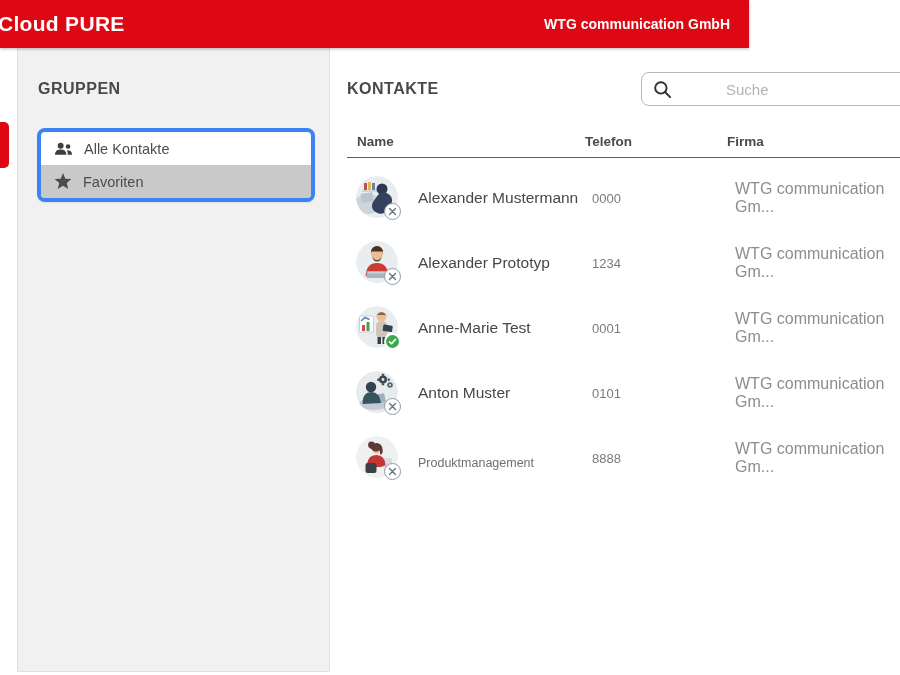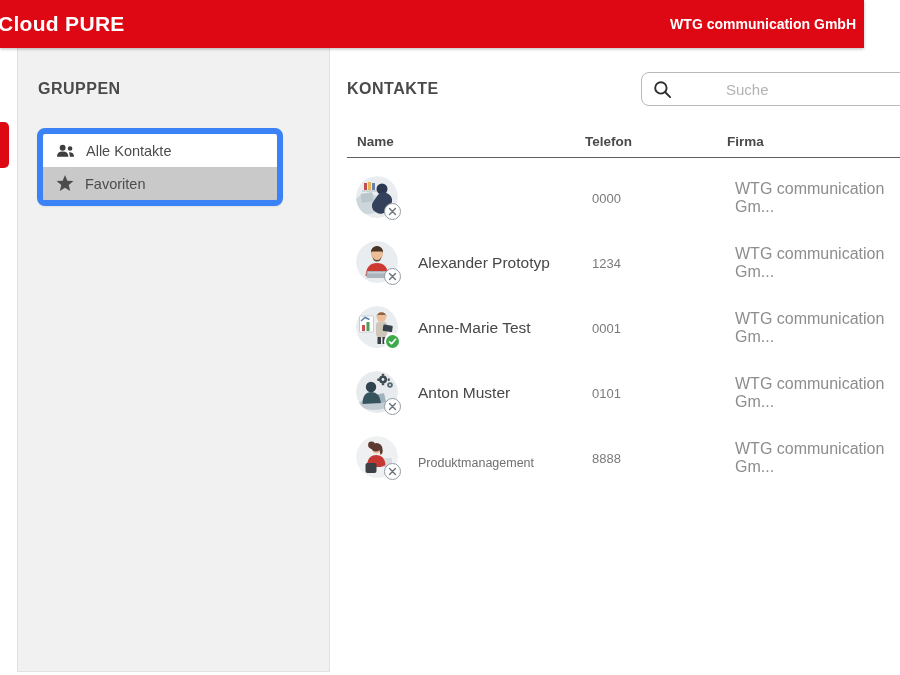--- a/index.html
+++ b/index.html
@@ -3,47 +3,47 @@
 <meta charset="utf-8">
 <style>
   * { box-sizing: border-box; }
   html,body { margin:0; padding:0; }
   body {
     width:900px; height:675px; position:relative; overflow:hidden;
     background:#ffffff; font-family:"Liberation Sans", sans-serif;
   }
   
   .topbar {
-    position:absolute; left:0; top:0; width:864px; height:48px;
+    position:absolute; left:0; top:0; width:749px; height:48px;
     background:#dd0813; color:#fff; display:flex; align-items:center;
     box-shadow:0 1px 3px rgba(0,0,0,.28); z-index:10;gap:28px;
   }
   .brand { font-size:21px; font-weight:bold; letter-spacing:.3px; margin-left:-2px; white-space:nowrap; }
-  .company { margin-left:auto; padding-right:8px; font-size:14px; font-weight:bold; white-space:nowrap; }
+  .company { margin-left:auto; padding-right:19px; font-size:14px; font-weight:bold; white-space:nowrap; }
   .topbar-avatar {
     position:absolute; left:888px; top:9px; width:30px; height:30px;
     border-radius:50%; background:#ffffff;
   }
   
   .pull-tab {
     position:absolute; left:0; top:122px; width:9px; height:46px;
     background:#dd0813; border-radius:0 5px 5px 0; z-index:6;
   }
   
   .sidebar {
     position:absolute; left:17px; top:48px; width:313px; height:624px;
     background:#f1f1f2; border:1px solid #e1e1e1; border-top:none;
   }
   .sidebar-title {
     position:absolute; left:20px; top:32px; font-size:16px; font-weight:bold;
     color:#4a4a4a; letter-spacing:.5px;
   }
   .group-card {
-    position:absolute; left:19px; top:80px; width:246px;
-    background:#fff; border:6px solid #3b82f6; border-radius:8px;
+    position:absolute; left:19px; top:80px; width:278px;
+    background:#fff; border:4px solid #3b82f6; border-radius:8px;
     overflow:hidden; box-shadow:0 1px 2px rgba(0,0,0,.07);
   }
   .group-item {
     height:33px; display:flex; align-items:center; gap:11px;
     padding-left:13px; font-size:14.5px; color:#4c4c4c; cursor:pointer;
   }
   .group-item.highlighted { background:#c9c9c9; }
   .group-item .icon { display:flex; align-items:center; }
   
   .main { position:absolute; left:330px; top:48px; width:570px; height:627px; background:#fff; overflow:hidden; }
@@ -155,20 +155,23 @@
             <rect x="5" y="17" width="12" height="9" rx="1" fill="#b9c7cd" transform="rotate(-8 11 21)"></rect>
             <circle cx="26" cy="13" r="5.5" fill="#2c3850"></circle>
             <rect x="18" y="16" width="16" height="22" rx="7" fill="#33415c" transform="rotate(35 26 27)"></rect>
           </g>
         </svg>
         <span class="badge x">
           <svg width="9" height="9" viewBox="0 0 10 10">
               <path d="M1.7 1.7 L8.3 8.3 M8.3 1.7 L1.7 8.3" stroke="#6d757c" stroke-width="1.6" stroke-linecap="round"></path>
             </svg>
         </span>
+      </div>
+      <div class="name-block">
+        <div class="contact-name">Alexander Mustermann</div>
       </div>
       <div class="phone">0000</div>
       <div class="firma">WTG communication Gm...</div>
     </div>
 
     <div class="row">
       <div class="avatar">
         <svg width="42" height="42" viewBox="0 0 42 42">
           <defs>
               <clipPath id="cp1">

